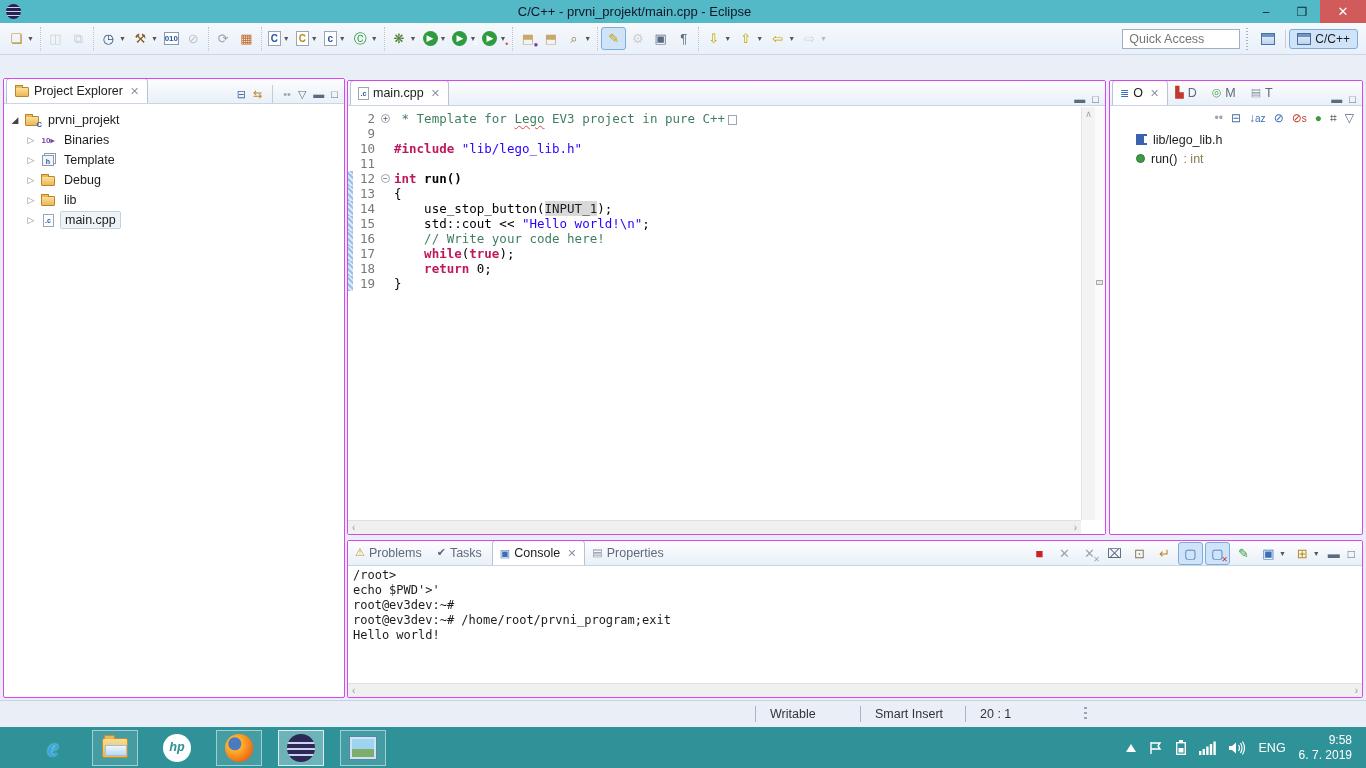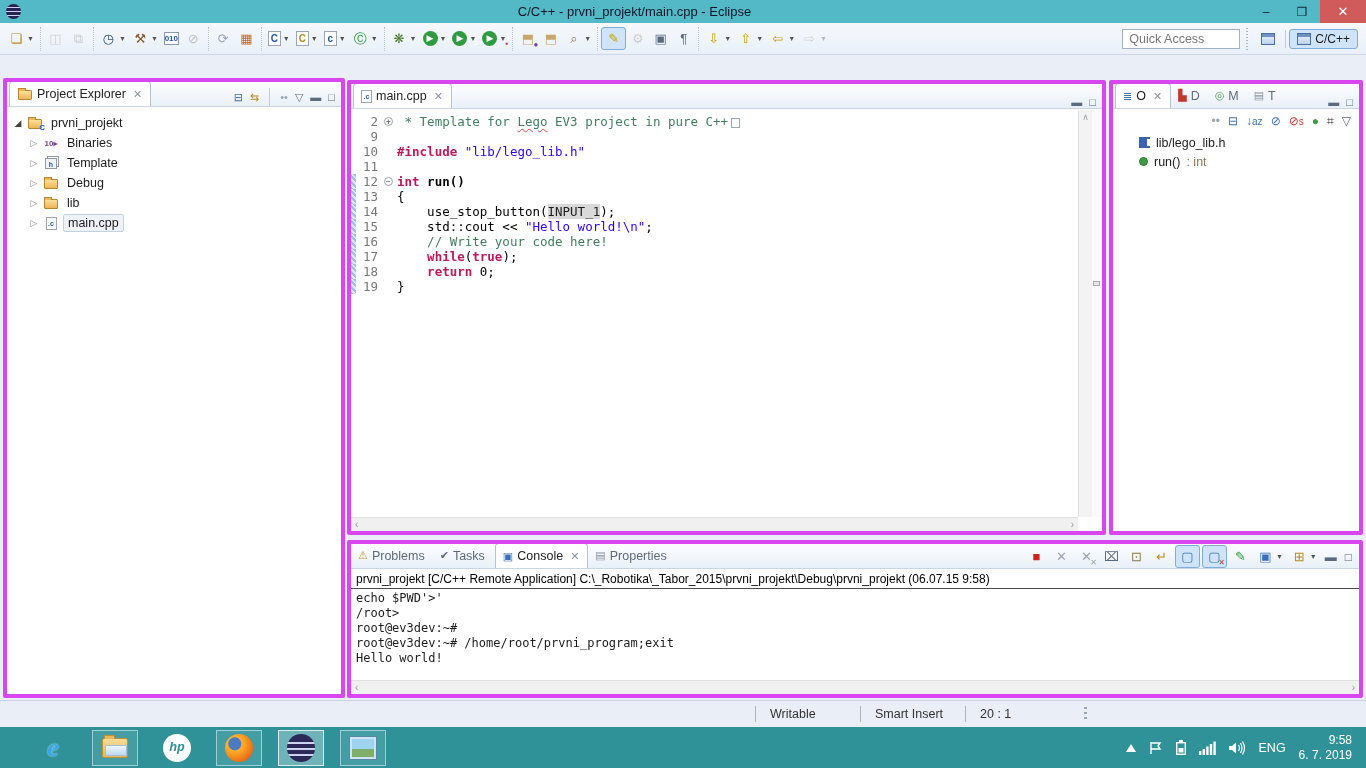--- a/index.html
+++ b/index.html
@@ -31,21 +31,21 @@
   .toolbar-right { margin-left:auto; display:flex; align-items:center; padding-right:8px; }
   .quick-access { width:118px; height:20px; border:1px solid #9fb0c4; background:#fff; color:#757f8d; font-size:12.5px; padding:0 6px; font-family:"Liberation Sans",sans-serif; }
   .persp-sep { width:5px; height:22px; margin:0 6px; background:repeating-linear-gradient(#aab6c6 0 1px,transparent 1px 3px); width:2px; }
   .persp-btn { display:flex; align-items:center; gap:4px; padding:2px 7px; border-radius:3px; }
   .persp-btn.active { background:#cfe4f8; border:1px solid #7eadda; }
   .persp-ic { width:14px; height:12px; border:1px solid #4a6fa5; background:linear-gradient(#eaf2fb,#bcd3ee); position:relative; }
   .persp-ic::before { content:""; position:absolute; left:0; top:0; width:100%; height:3px; background:#6f94c4; }
 
   
   .workspace { position:absolute; top:78px; left:0; right:0; bottom:27px; }
-  .panel { position:absolute; background:#fff; border:4px solid #d946ef; border-radius:2px; overflow:hidden; }
+  .panel { position:absolute; background:#fff; border:1px solid #d946ef; border-radius:2px; overflow:hidden; }
   .tabstrip { height:25px; background:linear-gradient(#fdfdfe,#e9f0f8); border-bottom:1px solid #c9d5e4; display:flex; align-items:flex-end; }
   .tab { display:flex; align-items:center; gap:4px; padding:4px 8px 4px 7px; font-size:12.5px; color:#5f6b7c; height:25px; }
   .tab.active { background:#fff; border:1px solid #b5c3d4; border-bottom:none; border-radius:4px 4px 0 0; color:#222; margin-left:2px; }
   .tab .x { color:#8a94a3; font-size:11px; margin-left:3px; }
   .strip-btns { margin-left:auto; display:flex; align-items:center; gap:7px; padding-right:6px; color:#5a6b80; font-size:11px; }
   .strip-btns span { cursor:default; }
 
   
   .pe { left:3px; top:0; width:342px; bottom:2px; }
   .pe-tree { padding:6px 0 0 6px; }
@@ -498,24 +498,23 @@
                 <span class="dd">▼</span>
               </span>
               <span class="tbtn">
                 <span class="glyph" style="color: rgb(184, 137, 31);">⊞</span>
                 <span class="dd">▼</span>
               </span>
               <span style="color: rgb(90, 107, 128); padding: 0px 3px;">▬</span>
               <span style="color: rgb(90, 107, 128); padding: 0px 3px;">□</span>
             </div>
           </div>
-        <div class="con-header">prvni_projekt [C/C++ Remote Application] C:\_Robotika\_Tabor_2015\prvni_projekt\Debug\prvni_projekt (06.07.15 9:58)</div>
         <div class="con-lines">
+            <div>/root&gt;</div>
             <div>echo $PWD'&gt;'</div>
-            <div>/root&gt;</div>
             <div>root@ev3dev:~#</div>
             <div>root@ev3dev:~# /home/root/prvni_program;exit</div>
             <div>Hello world!</div>
           </div>
         <div class="con-hscroll">
             <span>‹</span>
             <span>›</span>
           </div>
       </div>
 

